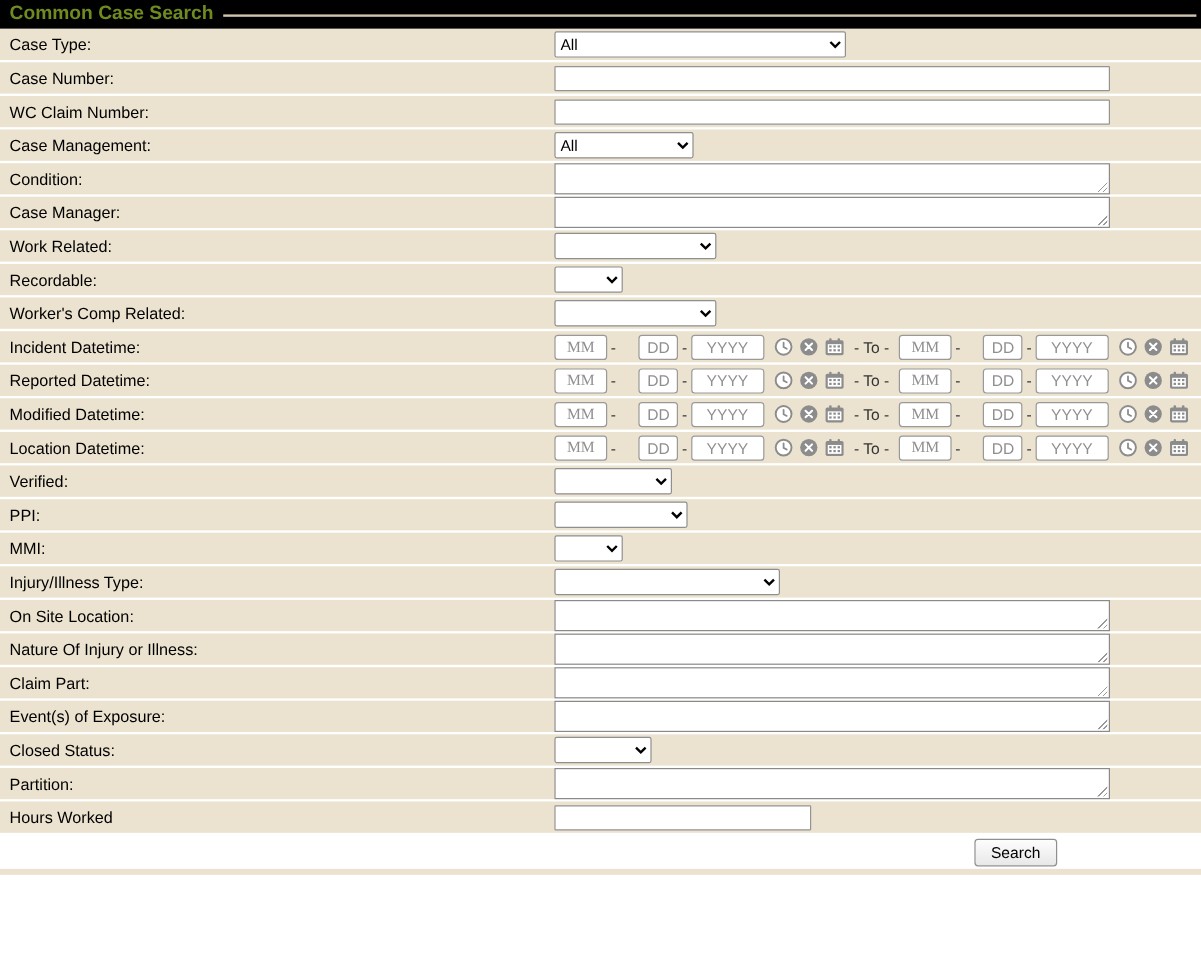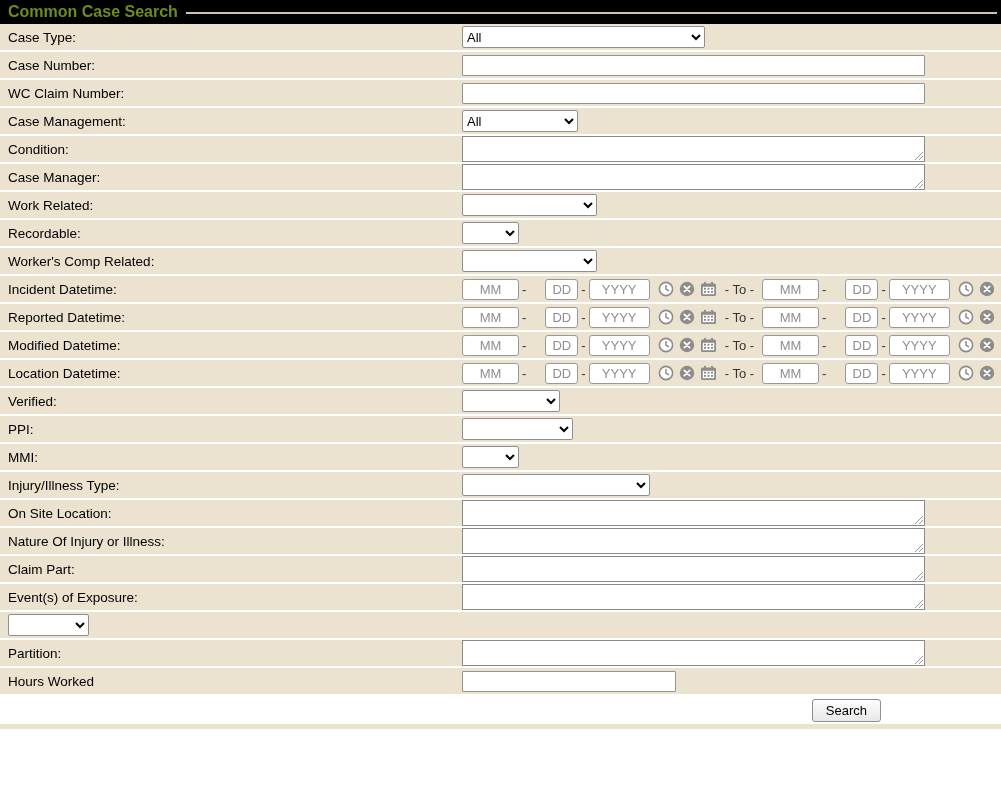--- a/index.html
+++ b/index.html
@@ -42,21 +42,21 @@
   .ta-wrap { position:relative; width:463px; height:26px; }
   .ta-wrap textarea { width:100%; height:100%; border:1px solid #8a8a8a; background:#fff; resize:none; padding:1px 3px; overflow:hidden; }
   .grip { position:absolute; right:2px; bottom:2px; width:10px; height:10px;
     clip-path:polygon(100% 0,100% 100%,0 100%);
     background:repeating-linear-gradient(135deg,rgba(0,0,0,0) 0 2px,#999 2px 3px); }
 
   
   .dgroup { display:inline-flex; align-items:center; }
   .d { height:21px; border:1px solid #999; border-radius:3px; text-align:center; background:#fff; color:#444; padding:0 1px; }
   .d::placeholder, .txt::placeholder { color:#8f8f8f; opacity:1; }
-  .d-mm { width:57px; } .d-dd { width:33px;margin-left:16px; } .d-yy { width:61px; }
+  .d-mm { width:44px;font-family:Liberation Serif, serif; } .d-dd { width:33px;margin-left:16px; } .d-yy { width:61px; }
   .dash { margin:0 3px; color:#333; }
   .dticons { display:inline-flex; align-items:center; gap:5px; margin-left:8px; }
   .icon-btn { display:inline-flex; align-items:center; cursor:pointer; }
   .to-label { margin:0 8px; color:#333; white-space:pre; }
 
   
   .footer { display:flex; justify-content:flex-end; align-items:center; height:28px; background:#fff; padding-right:120px; }
   .search-btn { padding:3px 13px; border:1px solid #8f8f8f; border-radius:3px;
     background:linear-gradient(180deg,#fdfdfd,#e8e8e8); cursor:pointer; }
   .bottom-strip { height:5px; background:#ebe3cf; }
@@ -509,20 +509,21 @@
   </div>
 
   <div class="row">
     <div class="label">Event(s) of Exposure:</div>
     <div class="field">
       <span class="ta-wrap"><textarea style=""></textarea><span class="grip"></span></span>
     </div>
   </div>
 
   <div class="row">
+    <div class="label">Closed Status:</div>
     <div class="field">
       <select style="width:81px"><option></option></select>
     </div>
   </div>
 
   <div class="row">
     <div class="label">Partition:</div>
     <div class="field">
       <span class="ta-wrap"><textarea style=""></textarea><span class="grip"></span></span>
     </div>

